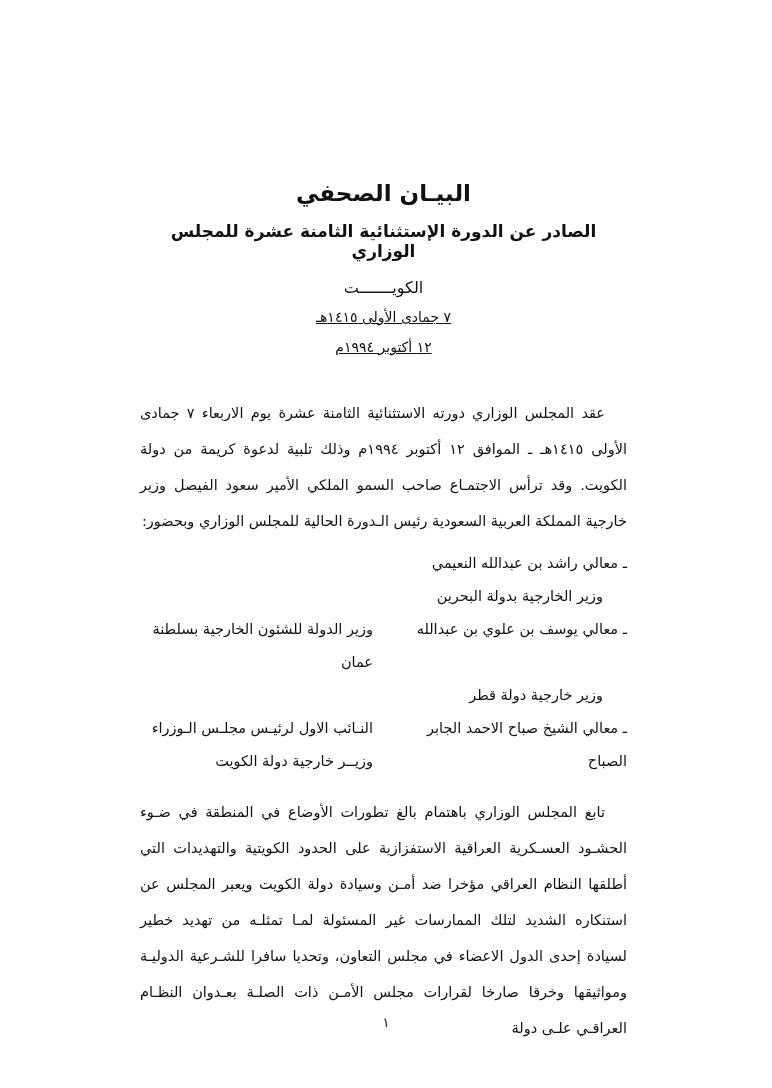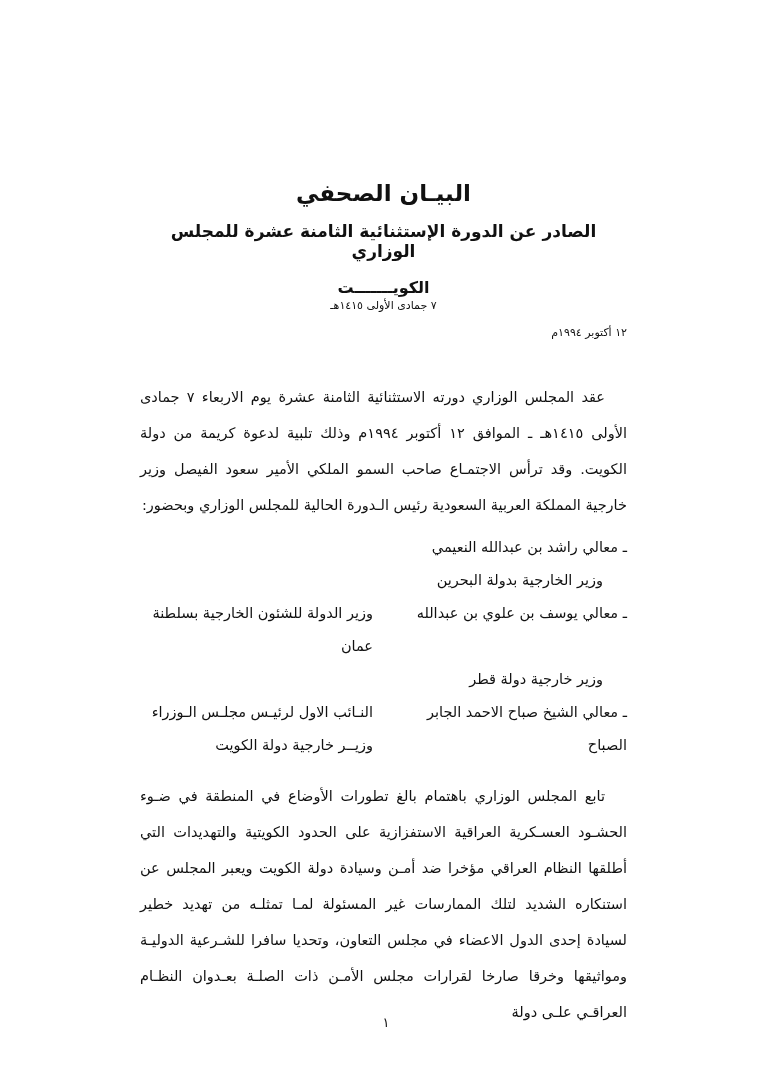--- a/index.html
+++ b/index.html
@@ -29,30 +29,30 @@
     letter-spacing: 0.5px;
     margin-bottom: 15px;
   }
   .title-sub {
     font-size: 17px;
     font-weight: bold;
     margin-bottom: 17px;
   }
   .title-location {
     font-size: 16px;
-    font-weight: bold;
-    margin-bottom: 2px;
+    font-weight: normal;
+    margin-bottom: 12px;
   }
   .title-date {
-    font-size: 11px;
+    font-size: 14px;
     margin-bottom: 14px;
+    text-decoration: underline;
   }
   .title-date.last {
     margin-bottom: 40px;
-    text-align: right;
   }
   .para {
     font-size: 14.5px;
     line-height: 36px;
     text-align: justify;
     text-justify: inter-word;
   }
   .para.indent {
     text-indent: 22px;
   }

